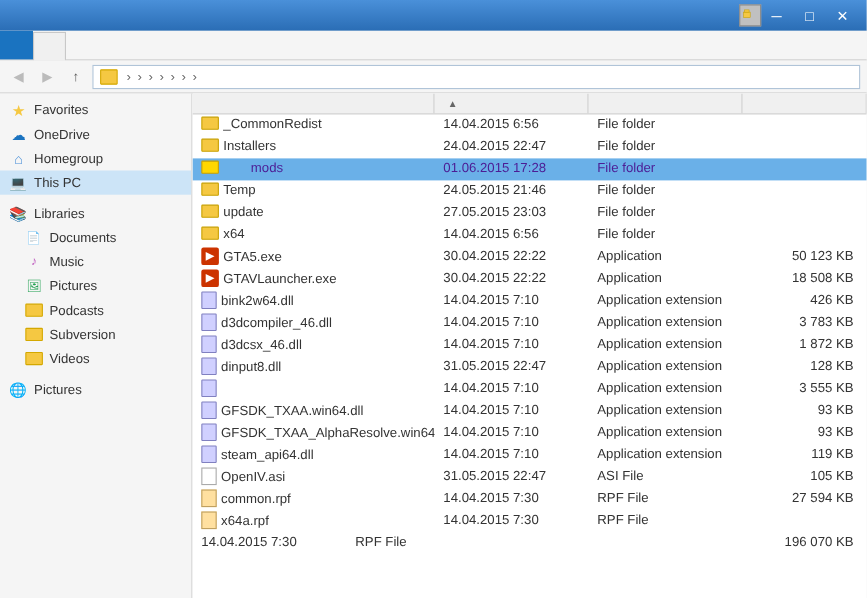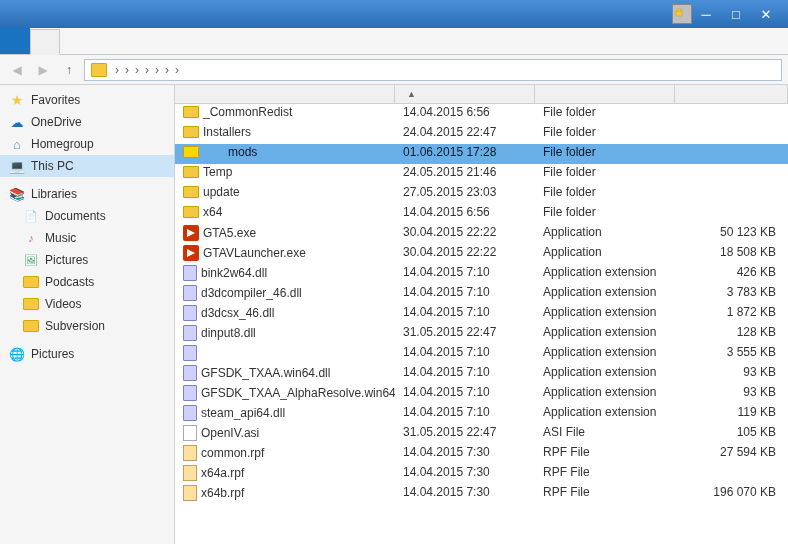--- a/index.html
+++ b/index.html
@@ -201,21 +201,21 @@
     .col-size { flex: 1; }
 
     .file-row {
       display: flex;
       align-items: flex-start;
       height: 20px;
       border-bottom: 1px solid transparent;
       cursor: pointer;
     }
     .file-row.selected { background: #6ab0e8; color: white; }
-    .file-row.selected .cell { color: #0f172a; gap: 29px; }
+    .file-row.selected .cell { color: #4c1d95; gap: 29px; }
     .cell {
       padding: 1px 8px;
       font-size: 12px;
       color: #333;
       overflow: hidden;
       white-space: nowrap;
       text-overflow: ellipsis;
     }
     .cell-name { flex: 0 0 220px; display: flex; align-items: center; gap: 4px; }
     .cell-date { flex: 0 0 140px; }
@@ -341,27 +341,27 @@
     <div class="sidebar-item" style="padding-left:22px">
       <div class="item-icon">
           <div class="folder-sm"></div>
         </div>
       <span>Podcasts</span>
     </div>
     <div class="sidebar-item" style="padding-left:22px">
       <div class="item-icon">
           <div class="folder-sm"></div>
         </div>
+      <span>Subversion</span>
+    </div>
+    <div class="sidebar-item" style="padding-left:22px">
+      <div class="item-icon">
+          <div class="folder-sm"></div>
+        </div>
       <span>Videos</span>
-    </div>
-    <div class="sidebar-item" style="padding-left:22px">
-      <div class="item-icon">
-          <div class="folder-sm"></div>
-        </div>
-      <span>Subversion</span>
     </div>
 
     <div style="height:6px"></div>
 
     <div class="sidebar-item">
       <div class="item-icon">
           <span class="net-icon">🌐</span>
         </div>
       <span>Pictures</span>
     </div>
@@ -558,24 +558,20 @@
   </div>
         <div class="file-row">
     <div class="cell cell-name">
       <div class="rpf-icon"></div>
       <span>x64a.rpf</span>
     </div>
     <div class="cell cell-date">14.04.2015 7:30</div>
     <div class="cell cell-type">RPF File</div>
   </div>
         <div class="file-row">
-    <div class="cell cell-name">
-      <div class="rpf-icon"></div>
-      <span>x64b.rpf</span>
-    </div>
     <div class="cell cell-date">14.04.2015 7:30</div>
     <div class="cell cell-type">RPF File</div>
     <div class="cell cell-size">196 070 KB</div>
   </div>
       </div>
 
   </div>
 </div>
 
 </body></html>

